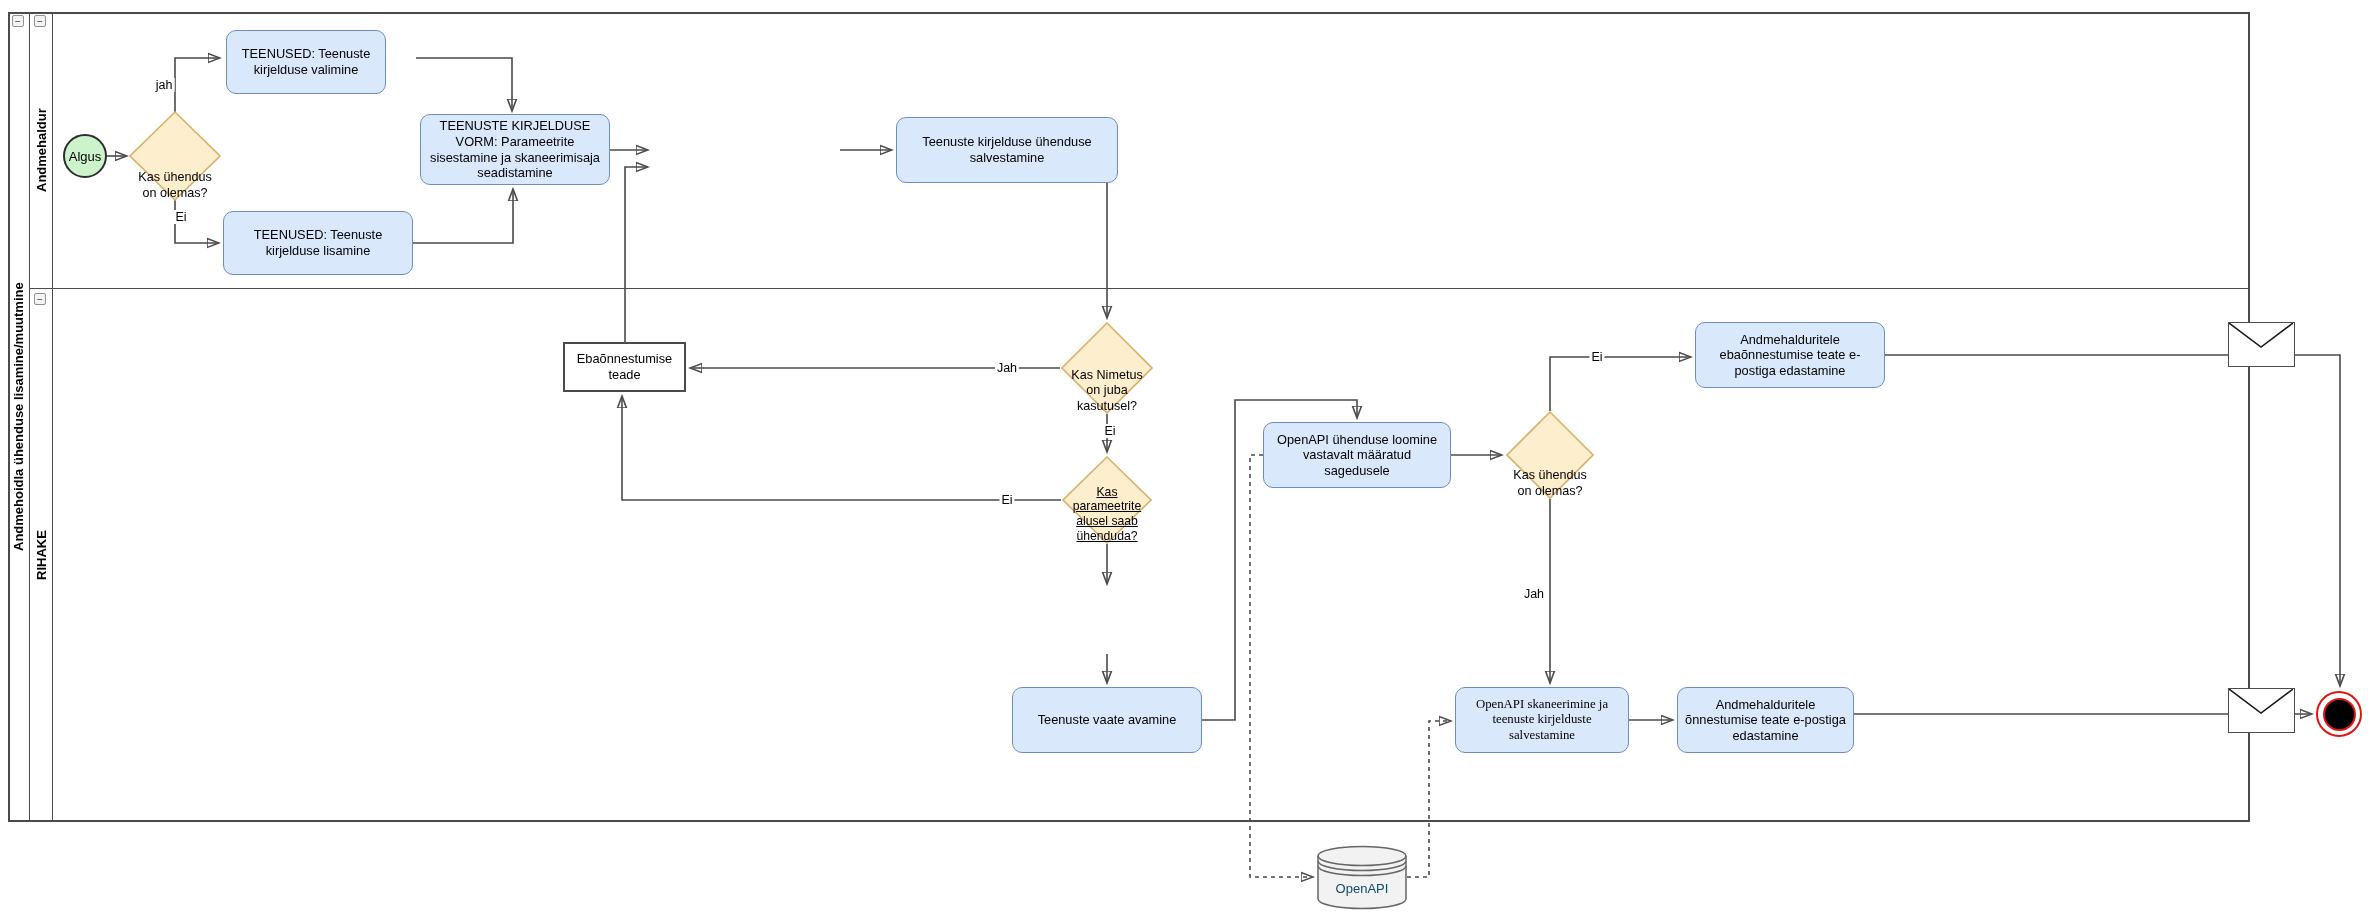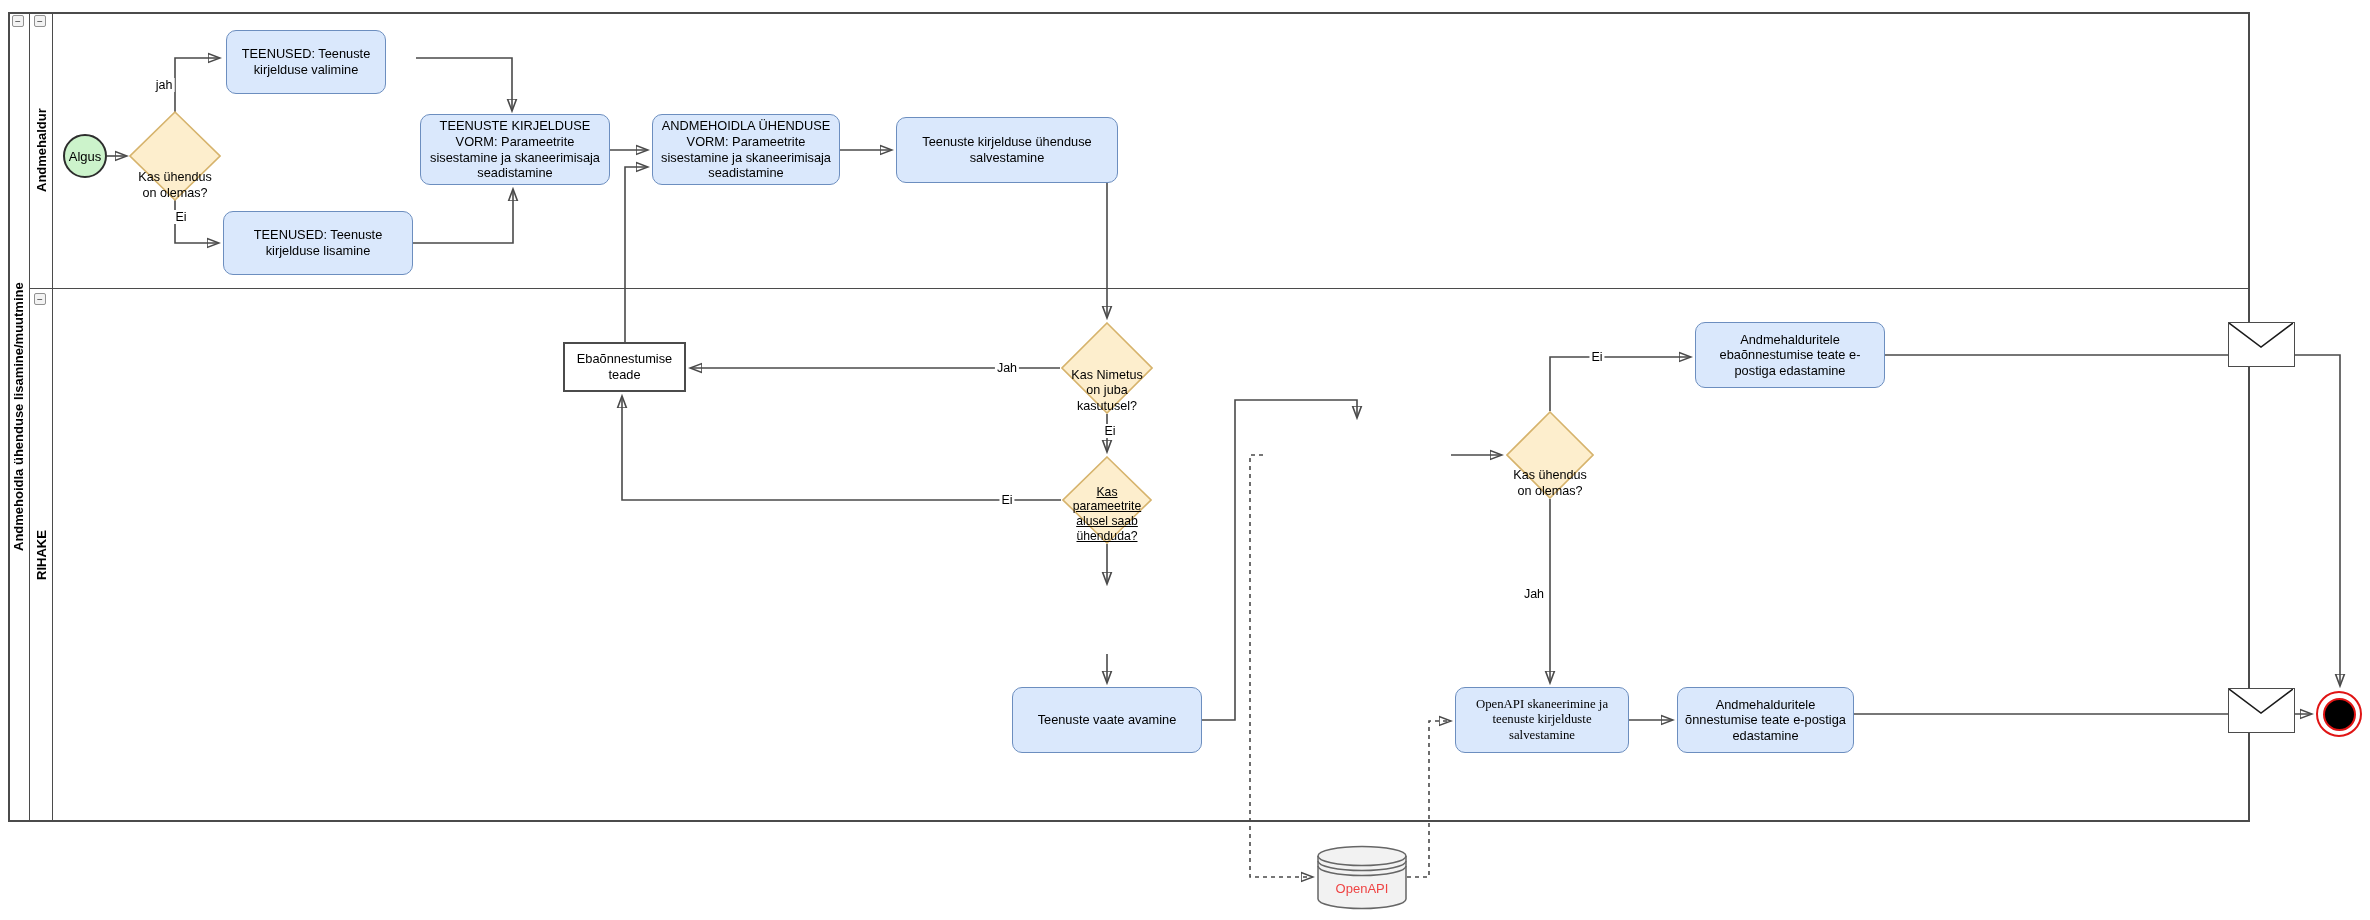--- a/index.html
+++ b/index.html
@@ -44,21 +44,21 @@
   .gateway svg polygon{fill:var(--gateway_fill);stroke:var(--gateway_stroke);stroke-width:1.6px;}
   .gw-label{position:relative;z-index:1;text-align:center;font-size:12.6px;line-height:1.22;color:#000;}
   .start-event{background:var(--start_fill);border:2px solid var(--start_stroke);border-radius:50%;
         display:flex;align-items:center;justify-content:center;font-size:13px;color:#000;}
   .end-event{border:2.5px solid var(--end_ring);border-radius:50%;background:#fff;
         display:flex;align-items:center;justify-content:center;}
   .end-core{width:33px;height:33px;border-radius:50%;background:#000;border:2px solid var(--end_ring);box-sizing:border-box;}
   .envelope{background:#ffffff;border:1.8px solid var(--frame);}
   .envelope svg{display:block;}
   .datastore{text-align:center;}
-  .datastore .ds-label{position:absolute;left:0;right:0;top:36px;font-size:13px;color:#ef4444;}
+  .datastore .ds-label{position:absolute;left:0;right:0;top:36px;font-size:13px;color:#0c4a6e;}
   .edge-label{position:absolute;transform:translate(-50%,-50%);background:#ffffff;
         font-size:12.5px;color:#000;padding:0 2px;z-index:4;white-space:nowrap;}
 </style>
 </head>
 <body>
 
 <div id="canvas">
 
   <div class="pool"></div>
   <div class="vline" style="left:29px;"></div>
@@ -118,23 +118,20 @@
   </div>
 
   <div class="node task" style="left:420px;top:114px;width:190px;height:71px;">
     <span>TEENUSTE KIRJELDUSE VORM: Parameetrite sisestamine ja skaneerimisaja seadistamine</span>
   </div>
 
   <div class="node task" style="left:223px;top:211px;width:190px;height:64px;">
     <span>TEENUSED: Teenuste kirjelduse lisamine</span>
   </div>
 
-  <div class="node task" style="left:652px;top:114px;width:188px;height:71px;">
-    <span>ANDMEHOIDLA ÜHENDUSE VORM: Parameetrite sisestamine ja skaneerimisaja seadistamine</span>
-  </div>
 
   <div class="node task" style="left:896px;top:117px;width:222px;height:66px;">
     <span>Teenuste kirjelduse ühenduse salvestamine</span>
   </div>
 
   <div class="node plain-rect" style="left:563px;top:342px;width:123px;height:50px;">
     <span>Ebaõnnestumise teade</span>
   </div>
 
   <div class="node gateway" style="left:1061px;top:322px;width:92px;height:92px;">
@@ -149,20 +146,23 @@
         <polygon points="45,1 89,44 45,87 1,44"></polygon>
       </svg>
     <span class="gw-label" style="width:84px;font-size:12.2px;text-decoration:underline;">Kas parameetrite alusel saab ühenduda?</span>
   </div>
 
 
   <div class="node task" style="left:1012px;top:687px;width:190px;height:66px;">
     <span>Teenuste vaate avamine</span>
   </div>
 
+  <div class="node task" style="left:1263px;top:422px;width:188px;height:66px;">
+    <span>OpenAPI ühenduse loomine vastavalt määratud sagedusele</span>
+  </div>
 
   <div class="node gateway" style="left:1506px;top:411px;width:88px;height:88px;">
     <svg width="88" height="88">
         <polygon points="44,1 87,44 44,87 1,44"></polygon>
       </svg>
     <span class="gw-label" style="width:80px;">Kas ühendus on olemas?</span>
   </div>
 
   <div class="node task" style="left:1695px;top:322px;width:190px;height:66px;">
     <span>Andmehalduritele ebaõnnestumise teate e-postiga edastamine</span>

